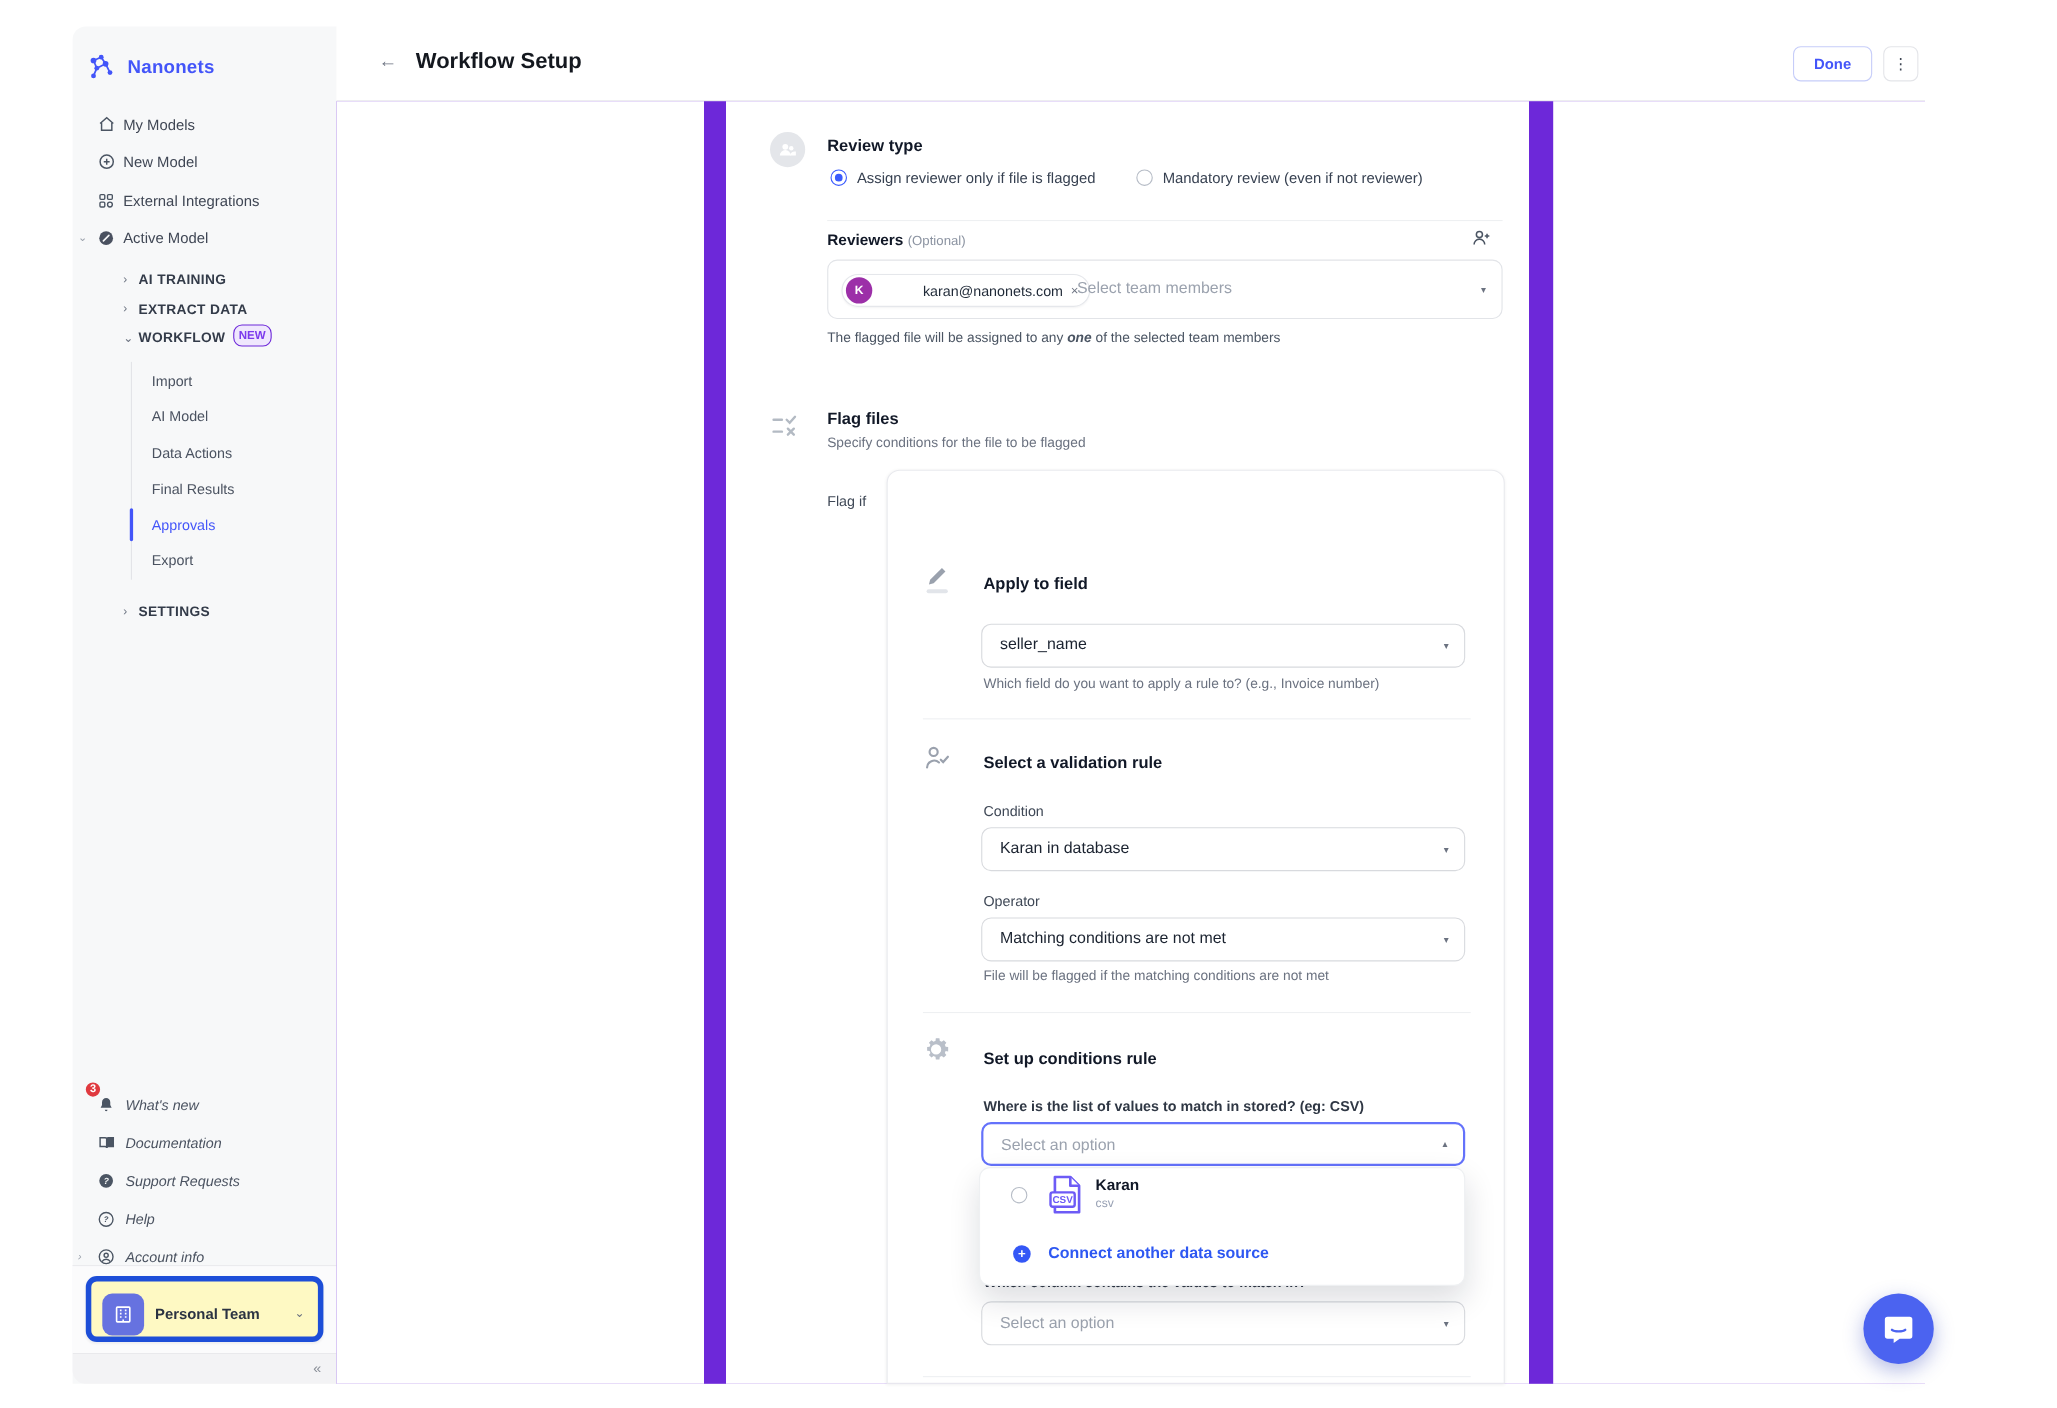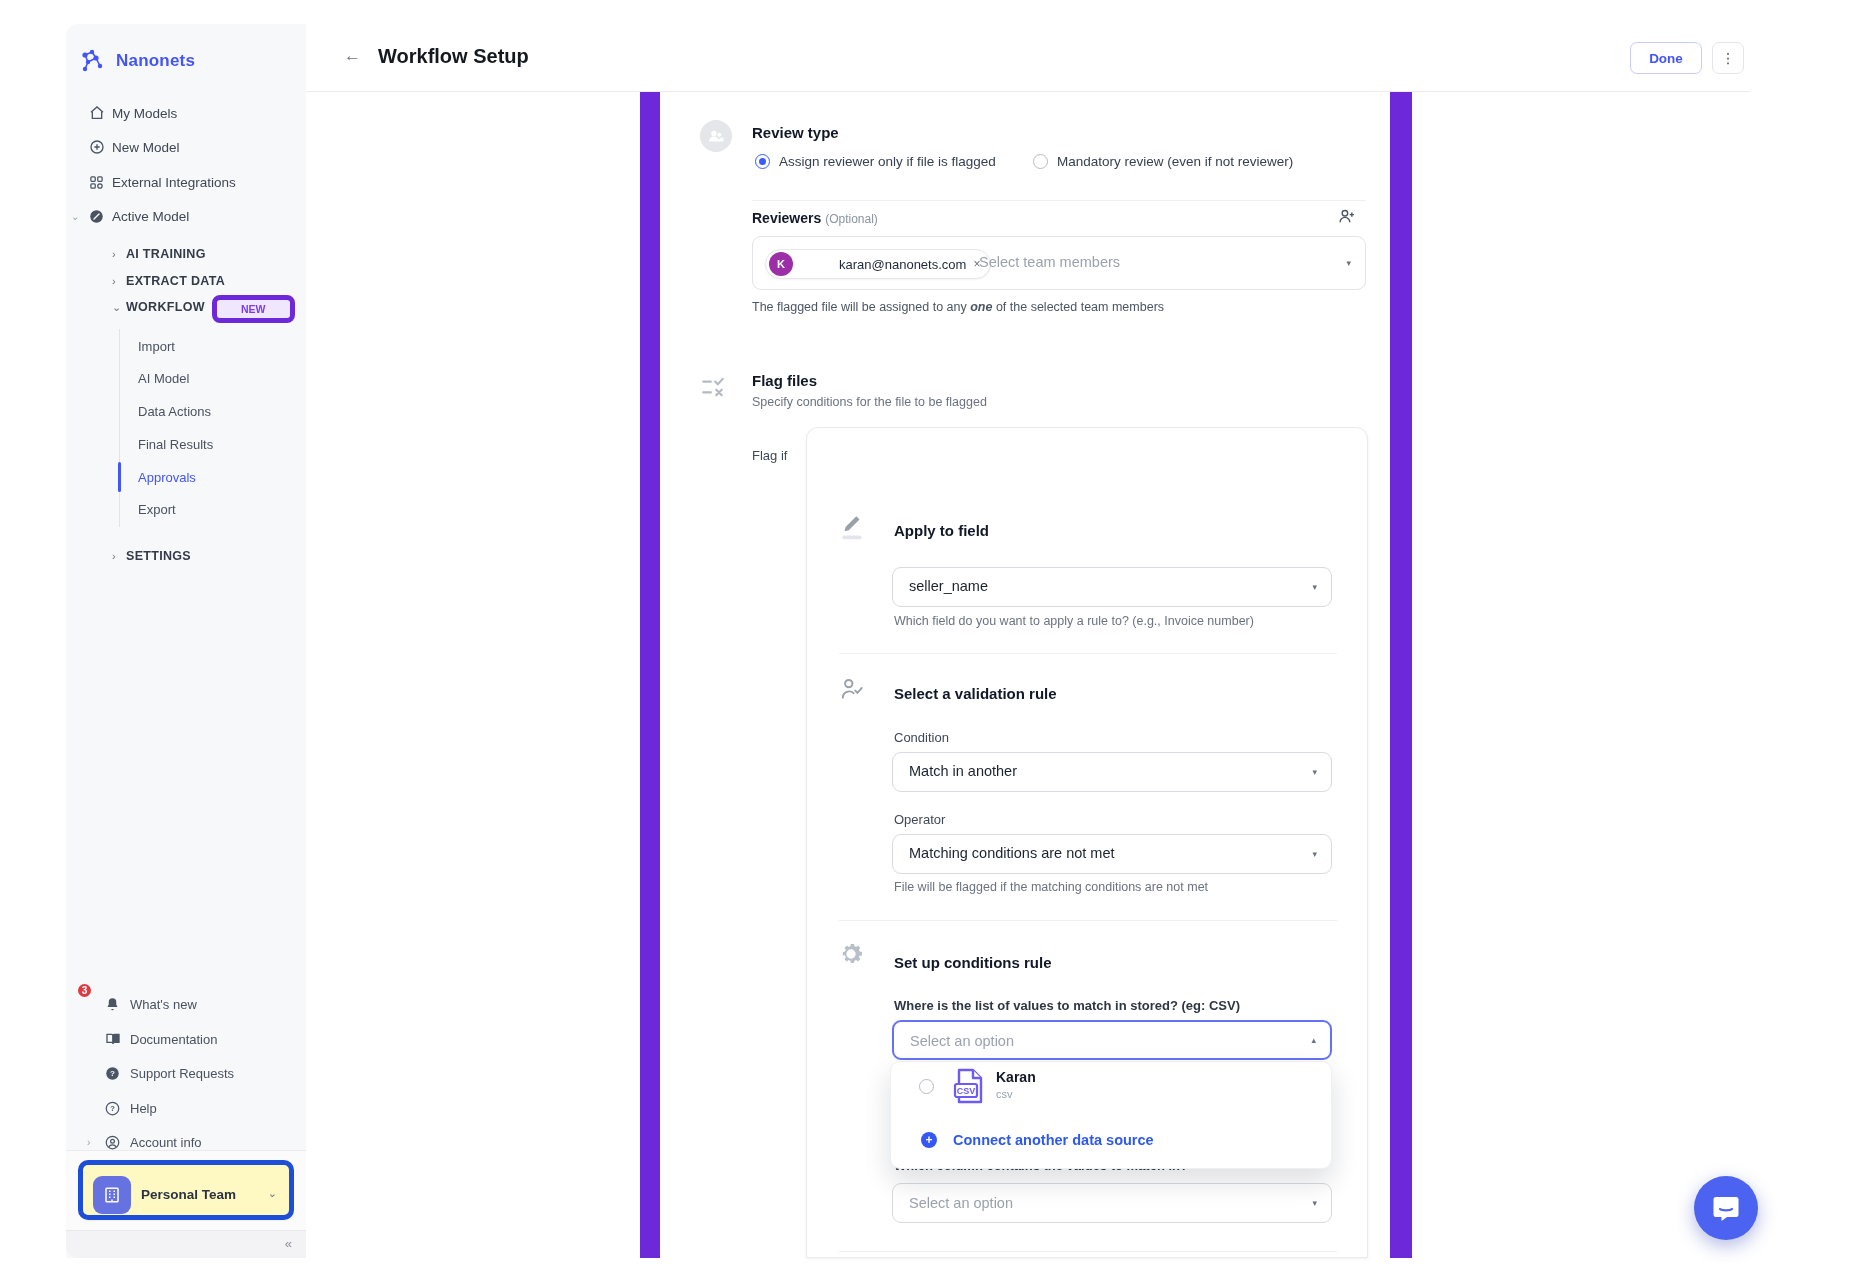--- a/index.html
+++ b/index.html
@@ -15,29 +15,29 @@
 
   .nav-item { position:absolute; left:0; width:240px; height:22px; display:flex; align-items:center; cursor:pointer; }
   .nav-item .ic { position:absolute; left:22px; width:17px; height:17px; color:#4b5563; display:flex; align-items:center; justify-content:center; }
   .nav-item .lb { position:absolute; left:46px; font-size:13.5px; color:#3f4654; }
   .mini-chev { position:absolute; font-size:10px; color:#9aa1ab; }
 
   .sec-item { position:absolute; left:0; width:240px; height:18px; display:flex; align-items:center; cursor:pointer; }
   .sec-item .chev { position:absolute; left:46px; font-size:11px; color:#6b7280; }
   .sec-item .lb { position:absolute; left:60px; font-size:12.5px; font-weight:700; color:#333b49; letter-spacing:.3px; }
   .badge-new { position:absolute; left:146px; top:-3px; font-size:10.5px; font-weight:700; color:#7c3aed;
-               background:#efe7fd; border:5px solid #6d28d9; border-radius:8px; padding:3px 24px; }
+               background:#efe7fd; border:1px solid #6d28d9; border-radius:8px; padding:3px 4px; }
 
   .tree-line { position:absolute; left:53px; top:305px; width:1px; height:198px; background:#e3e4e8; }
   .child-item { position:absolute; left:0; width:240px; height:18px; display:flex; align-items:center; cursor:pointer; }
   .child-item .lb { position:absolute; left:72px; font-size:13px; color:#4a5260; }
   .child-item.active .lb { color:#4355f9; }
   .active-bar { position:absolute; left:52px; top:438px; width:3px; height:30px; background:#4355f9; border-radius:2px; }
 
-  .foot-item { position:absolute; left:16px; width:240px; height:20px; display:flex; align-items:center; cursor:pointer; }
+  .foot-item { position:absolute; left:0; width:240px; height:20px; display:flex; align-items:center; cursor:pointer;font-style:italic; }
   .foot-item .ic { position:absolute; left:22px; width:17px; height:17px; color:#4b5563; display:flex; align-items:center; justify-content:center; }
   .foot-item .lb { position:absolute; left:48px; font-size:13px; color:#4a5260; }
   .notif-badge { position:absolute; left:10px; top:958px; width:17px; height:17px; background:#e0393f; border:2px solid #f7f8f9;
                  border-radius:50%; color:#fff; font-size:10px; font-weight:700; display:flex; align-items:center; justify-content:center; z-index:2; }
 
   .team-band { position:absolute; left:0; top:1126px; width:240px; height:80px; background:#fbfbfc; border-top:1px solid #ebebee; }
   .team-card { position:absolute; left:12px; top:9px; width:216px; height:60px; background:#fef9c3; border:5px solid #1d4ed8;
                border-radius:10px; box-shadow:0 1px 2px rgba(16,24,40,.05); cursor:pointer; }
   .team-ic { position:absolute; left:10px; top:11px; width:38px; height:38px; background:#6672e0; border-radius:9px;
              display:flex; align-items:center; justify-content:center; }
@@ -383,21 +383,21 @@
           <svg width="26" height="26" viewBox="0 0 24 24" fill="none" stroke="#9aa1ad" stroke-width="1.8" stroke-linecap="round">
               <circle cx="9" cy="7" r="3.4"></circle>
               <path d="M3.5 20a6 6 0 0 1 10-4.2"></path>
               <path d="M15 13.5l2 2 4-4.5"></path>
             </svg>
         </span>
         <div class="sec-title" style="left:87px;top:257px">Select a validation rule</div>
 
         <div class="fld-lb" style="left:87px;top:302px">Condition</div>
         <div class="select-box in-select" style="top:324px">
-          <span class="val">Match in another</span>
+          <span class="val">Karan in database</span>
           <span class="caret">▾</span>
         </div>
 
         <div class="fld-lb" style="left:87px;top:384px">Operator</div>
         <div class="select-box in-select" style="top:406px">
           <span class="val">Matching conditions are not met</span>
           <span class="caret">▾</span>
         </div>
         <div class="helper" style="left:87px;top:452px">File will be flagged if the matching conditions are not met</div>
 

